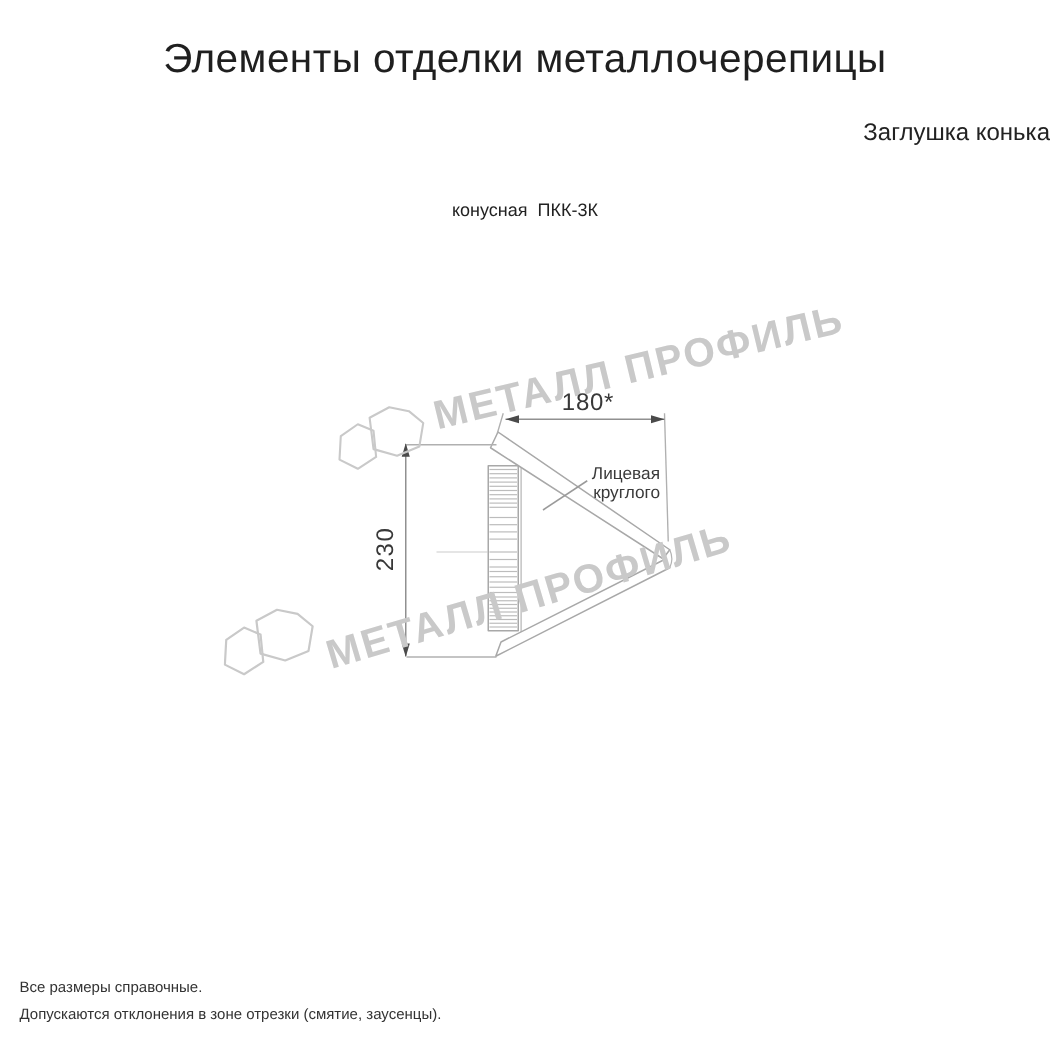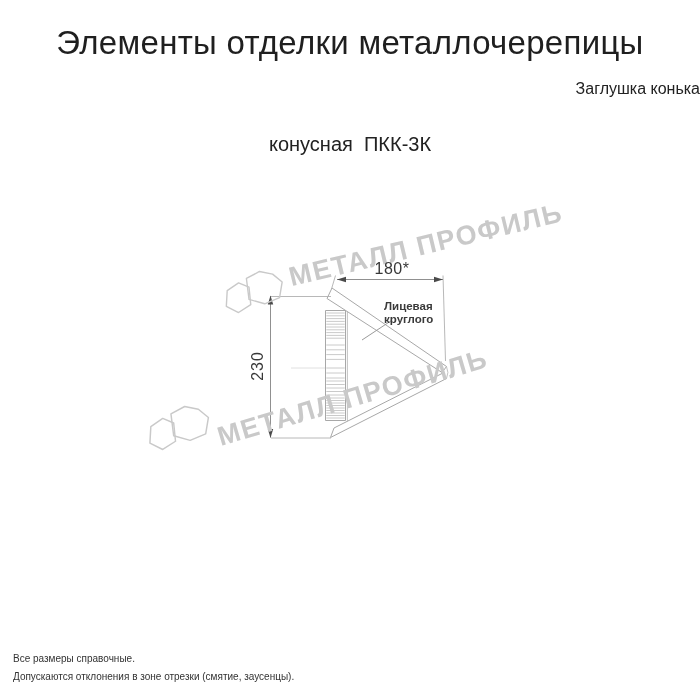--- a/index.html
+++ b/index.html
@@ -3,25 +3,25 @@
 <meta charset="utf-8">
 <style>
   html,body{margin:0;padding:0;background:#ffffff;}
   body{width:700px;height:700px;position:relative;overflow:hidden;
        font-family:"Liberation Sans","DejaVu Sans",sans-serif;color:#222;}
 
   .abs{position:absolute;}
 
   
   .page-title{top:24px;left:0;width:700px;text-align:center;
-              font-size:33px;letter-spacing:0.3px;color:#1f1f1f;z-index:5;}
+              font-size:27px;letter-spacing:0.3px;color:#1f1f1f;z-index:5;}
   .subtitle{top:78px;left:0;width:700px;text-align:right;
             font-size:16px;line-height:21px;color:#222;z-index:5;}
   .product-code{top:133px;left:0;width:700px;text-align:center;
-                font-size:20px;color:#222;white-space:pre;z-index:5;}
+                font-size:12px;color:#222;white-space:pre;z-index:5;}
 
   
   .wm-text{font-weight:bold;font-size:27px;letter-spacing:1.5px;
            color:#c9c9c9;white-space:pre;transform-origin:0 0;z-index:3;}
   .wm1-text{left:286px;top:263px;transform:rotate(-13.5deg);}
   .wm2-text{left:214px;top:423px;transform:rotate(-16.5deg);}
   .wm-logo{z-index:3;}
   .wm-logo polygon{fill:none;stroke:#c9c9c9;stroke-width:1.6;stroke-linejoin:round;}
 
   
@@ -33,22 +33,22 @@
   .arrow{fill:#4a4a4a;stroke:none;}
   .centerline{stroke:#dcdcdc;stroke-width:0.9;}
   .leader{stroke:#9a9a9a;stroke-width:1;}
   [data-name="ribs-group"] line{stroke:#bcbcbc;stroke-width:0.8;}
 
   
   .dim-text{font-size:16px;color:#383838;text-align:center;z-index:4;}
   .dim-width{left:352px;top:260px;width:80px;letter-spacing:0.5px;}
   .dim-height{left:229px;top:356px;width:60px;height:20px;letter-spacing:1px;
               transform:rotate(-90deg);}
-  .face-label{left:384px;top:300px;width:56px;text-align:left;
-              font-size:11.5px;line-height:12.5px;color:#3a3a3a;z-index:4;font-weight:bold;}
+  .face-label{left:384px;top:310px;width:56px;text-align:right;
+              font-size:11.5px;line-height:12.5px;color:#3a3a3a;z-index:4;}
 
   
   .footnotes{left:13px;top:650px;width:600px;font-size:10px;line-height:18px;
              color:#333;z-index:5;}
 </style>
 </head>
 <body>
 
 <div class="abs page-title" data-name="page-title">Элементы отделки металлочерепицы</div>
 <div class="abs subtitle" data-name="product-subtitle">

